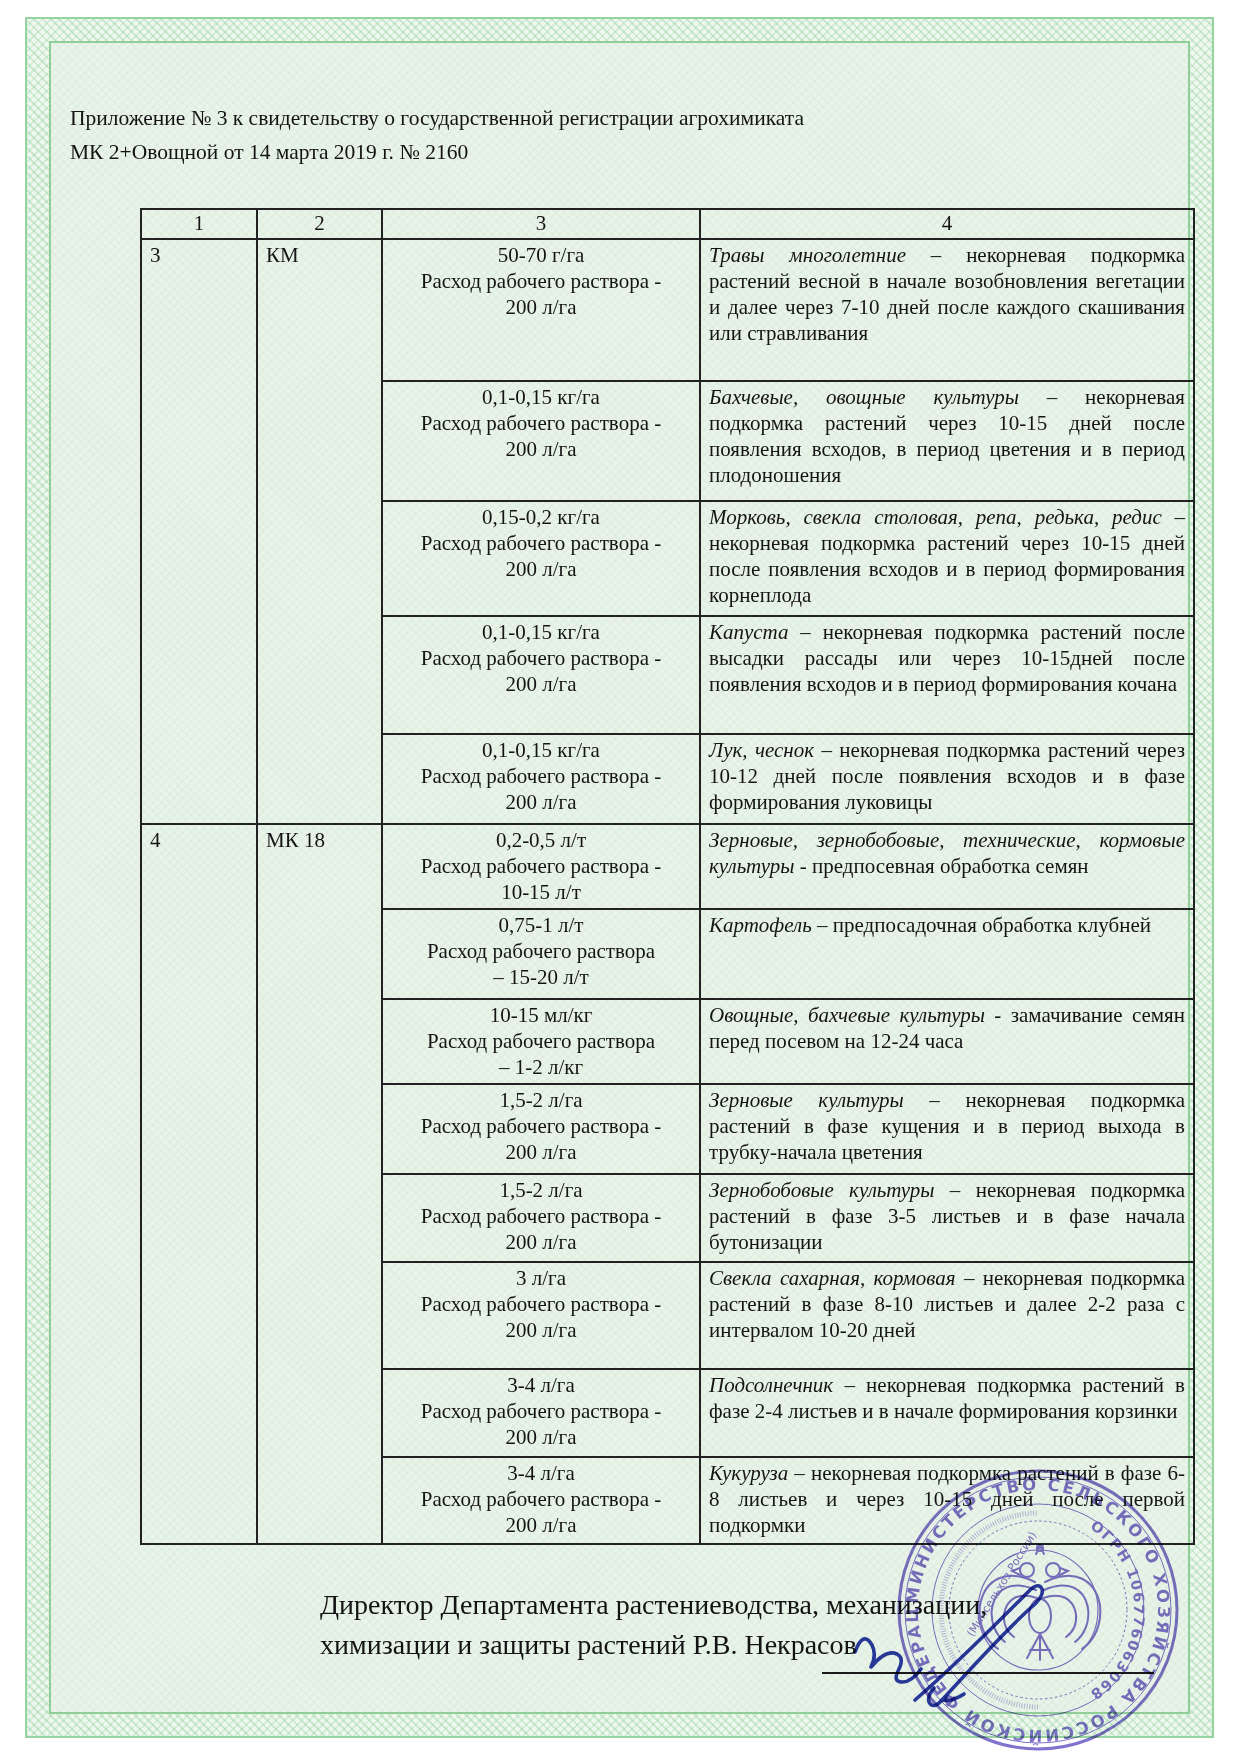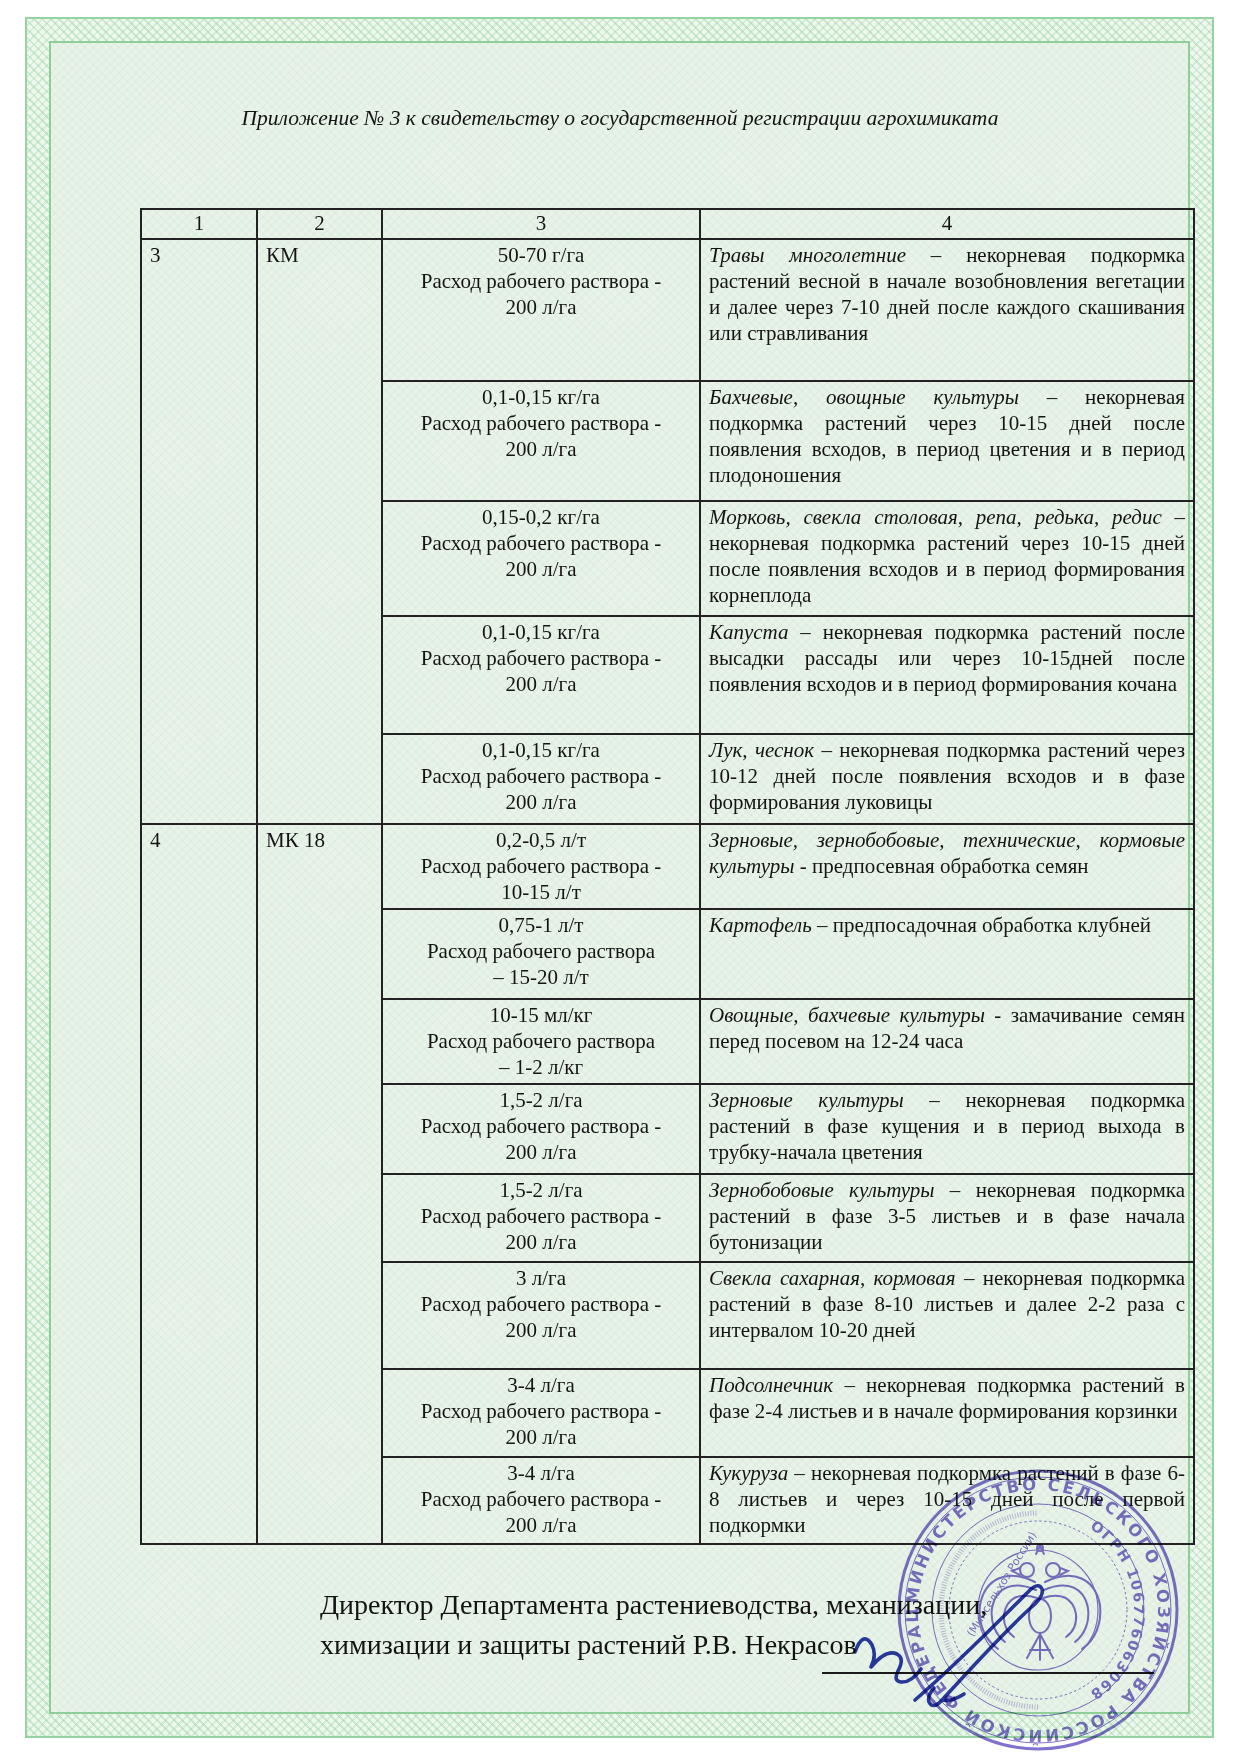--- a/index.html
+++ b/index.html
@@ -19,21 +19,21 @@
   .frame-inner{
     position:absolute;left:49px;top:41px;width:1141px;height:1673px;
     border:2px solid #8fce99;box-sizing:border-box;
     background-color:#e9f3e9;
     background-image:
       repeating-linear-gradient(45deg, rgba(150,205,160,0.08) 0 2px, rgba(255,255,255,0) 2px 6px),
       repeating-linear-gradient(-45deg, rgba(150,205,160,0.08) 0 2px, rgba(255,255,255,0) 2px 6px);
   }
   .doc-title{
     position:absolute;left:70px;top:101px;width:1100px;
-    text-align:center;font-size:21.5px;line-height:34px;color:#131313;font-style:italic;
+    font-size:21.5px;line-height:34px;color:#131313;
   }
   table.reg{
     position:absolute;left:140px;top:208px;width:1053px;
     border-collapse:collapse;table-layout:fixed;
     font-size:21px;color:#141414;
   }
   table.reg td, table.reg th{
     border:2px solid #222222;vertical-align:top;box-sizing:border-box;
     padding:2px 8px;line-height:26px;font-weight:normal;
   }
@@ -61,20 +61,21 @@
   .stamp text{font-family:"DejaVu Sans", sans-serif;}
 </style>
 </head>
 <body>
 
 <div class="frame-outer"></div>
 <div class="frame-inner"></div>
 
 <div class="doc-title">
   <div>Приложение № 3 к свидетельству о государственной регистрации агрохимиката</div>
+  <div>МК 2+Овощной от 14 марта 2019 г. № 2160</div>
 </div>
 
 <table class="reg">
   <colgroup>
       <col class="c1">
       <col class="c2">
       <col class="c3">
       <col class="c4">
     </colgroup>
   <thead>

